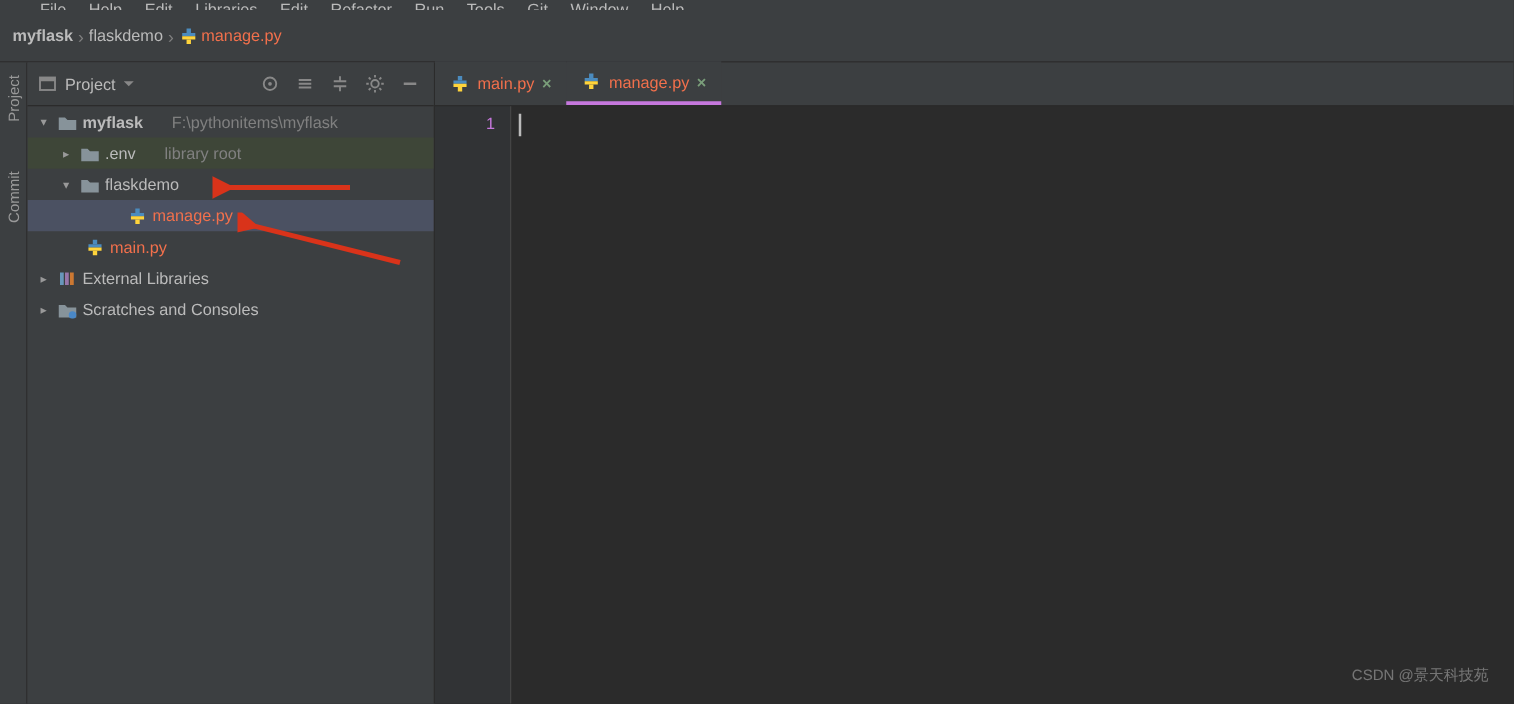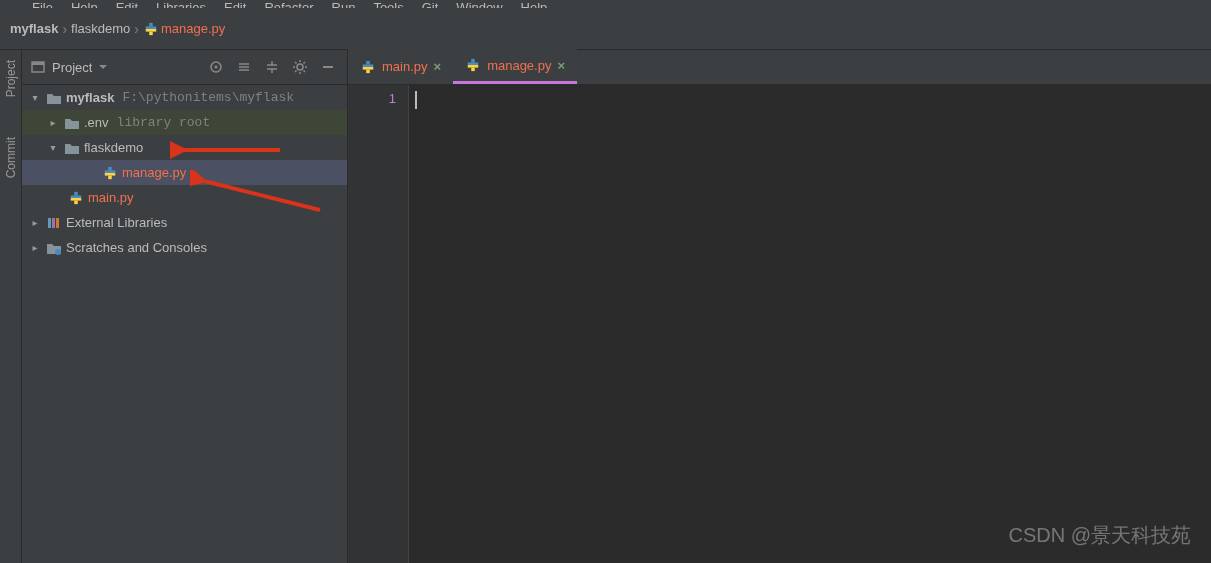--- a/index.html
+++ b/index.html
@@ -26,21 +26,21 @@
 
 .tree { flex: 1; overflow: auto; }
 .tree-row { height: 25px; display: flex; align-items: center; padding-left: 6px; gap: 4px; cursor: pointer; }
 .tree-row.depth1 { padding-left: 24px; }
 .tree-row.depth3 { padding-left: 80px; }
 .tree-row.depth1b { padding-left: 46px; }
 .tree-row.selected { background: #4b5162; }
 .tree-row.env-row { background: #3e4638; }
 .tree-label { color: #bbbbbb; }
 .tree-label.bold { font-weight: 600; }
-.tree-label.dim { color: #808080; margin-left: 4px; font-family: Liberation Mono, monospace; }
+.tree-label.dim { color: #808080; margin-left: 19px; }
 .tree-label.red { color: #f2704c; }
 
 .chevron { width: 14px; display: inline-flex; justify-content: center; color: #999; font-size: 10px; }
 
 .folder-icon { width: 16px; height: 14px; display: inline-flex; }
 .py-icon { width: 16px; height: 14px; display: inline-flex; }
 .lib-icon { width: 16px; height: 14px; display: inline-flex; }
 
 .editor-area { flex: 1; display: flex; flex-direction: column; background: #2b2b2b; }
 .tabs { height: 35px; background: #3c3f41; display: flex; align-items: flex-end; border-bottom: 1px solid #2b2b2b; }
@@ -50,21 +50,21 @@
 .tab-label.red { color: #f2704c; }
 .tab-close { color: #7a9e7a; font-size: 13px; font-weight: bold; }
 
 .editor-body { flex: 1; display: flex; background: #2b2b2b; }
 .gutter { width: 60px; background: #313335; color: #c678dd; text-align: right; padding: 6px 12px 0 0; font-family: Consolas, monospace; font-size: 14px; }
 .code { flex: 1; background: #2b2b2b; padding: 6px 0 0 6px; position: relative; border-left: 1px solid #444; }
 .caret { width: 2px; height: 18px; background: #bbbbbb; position: absolute; top: 6px; left: 6px; }
 
 .arrow { position: absolute; z-index: 100; pointer-events: none; }
 
-.watermark { position: absolute; bottom: 14px; right: 20px; color: rgba(255,255,255,0.35); font-size: 20px; }
+.watermark { position: absolute; bottom: 14px; right: 20px; color: rgba(255,255,255,0.35); font-size: 12px; }
 
 svg { display: block; }
 </style>
 </head>
 <body>
 
 <div class="menubar">
   <span>File</span>
   <span>Help</span>
   <span>Edit</span>

